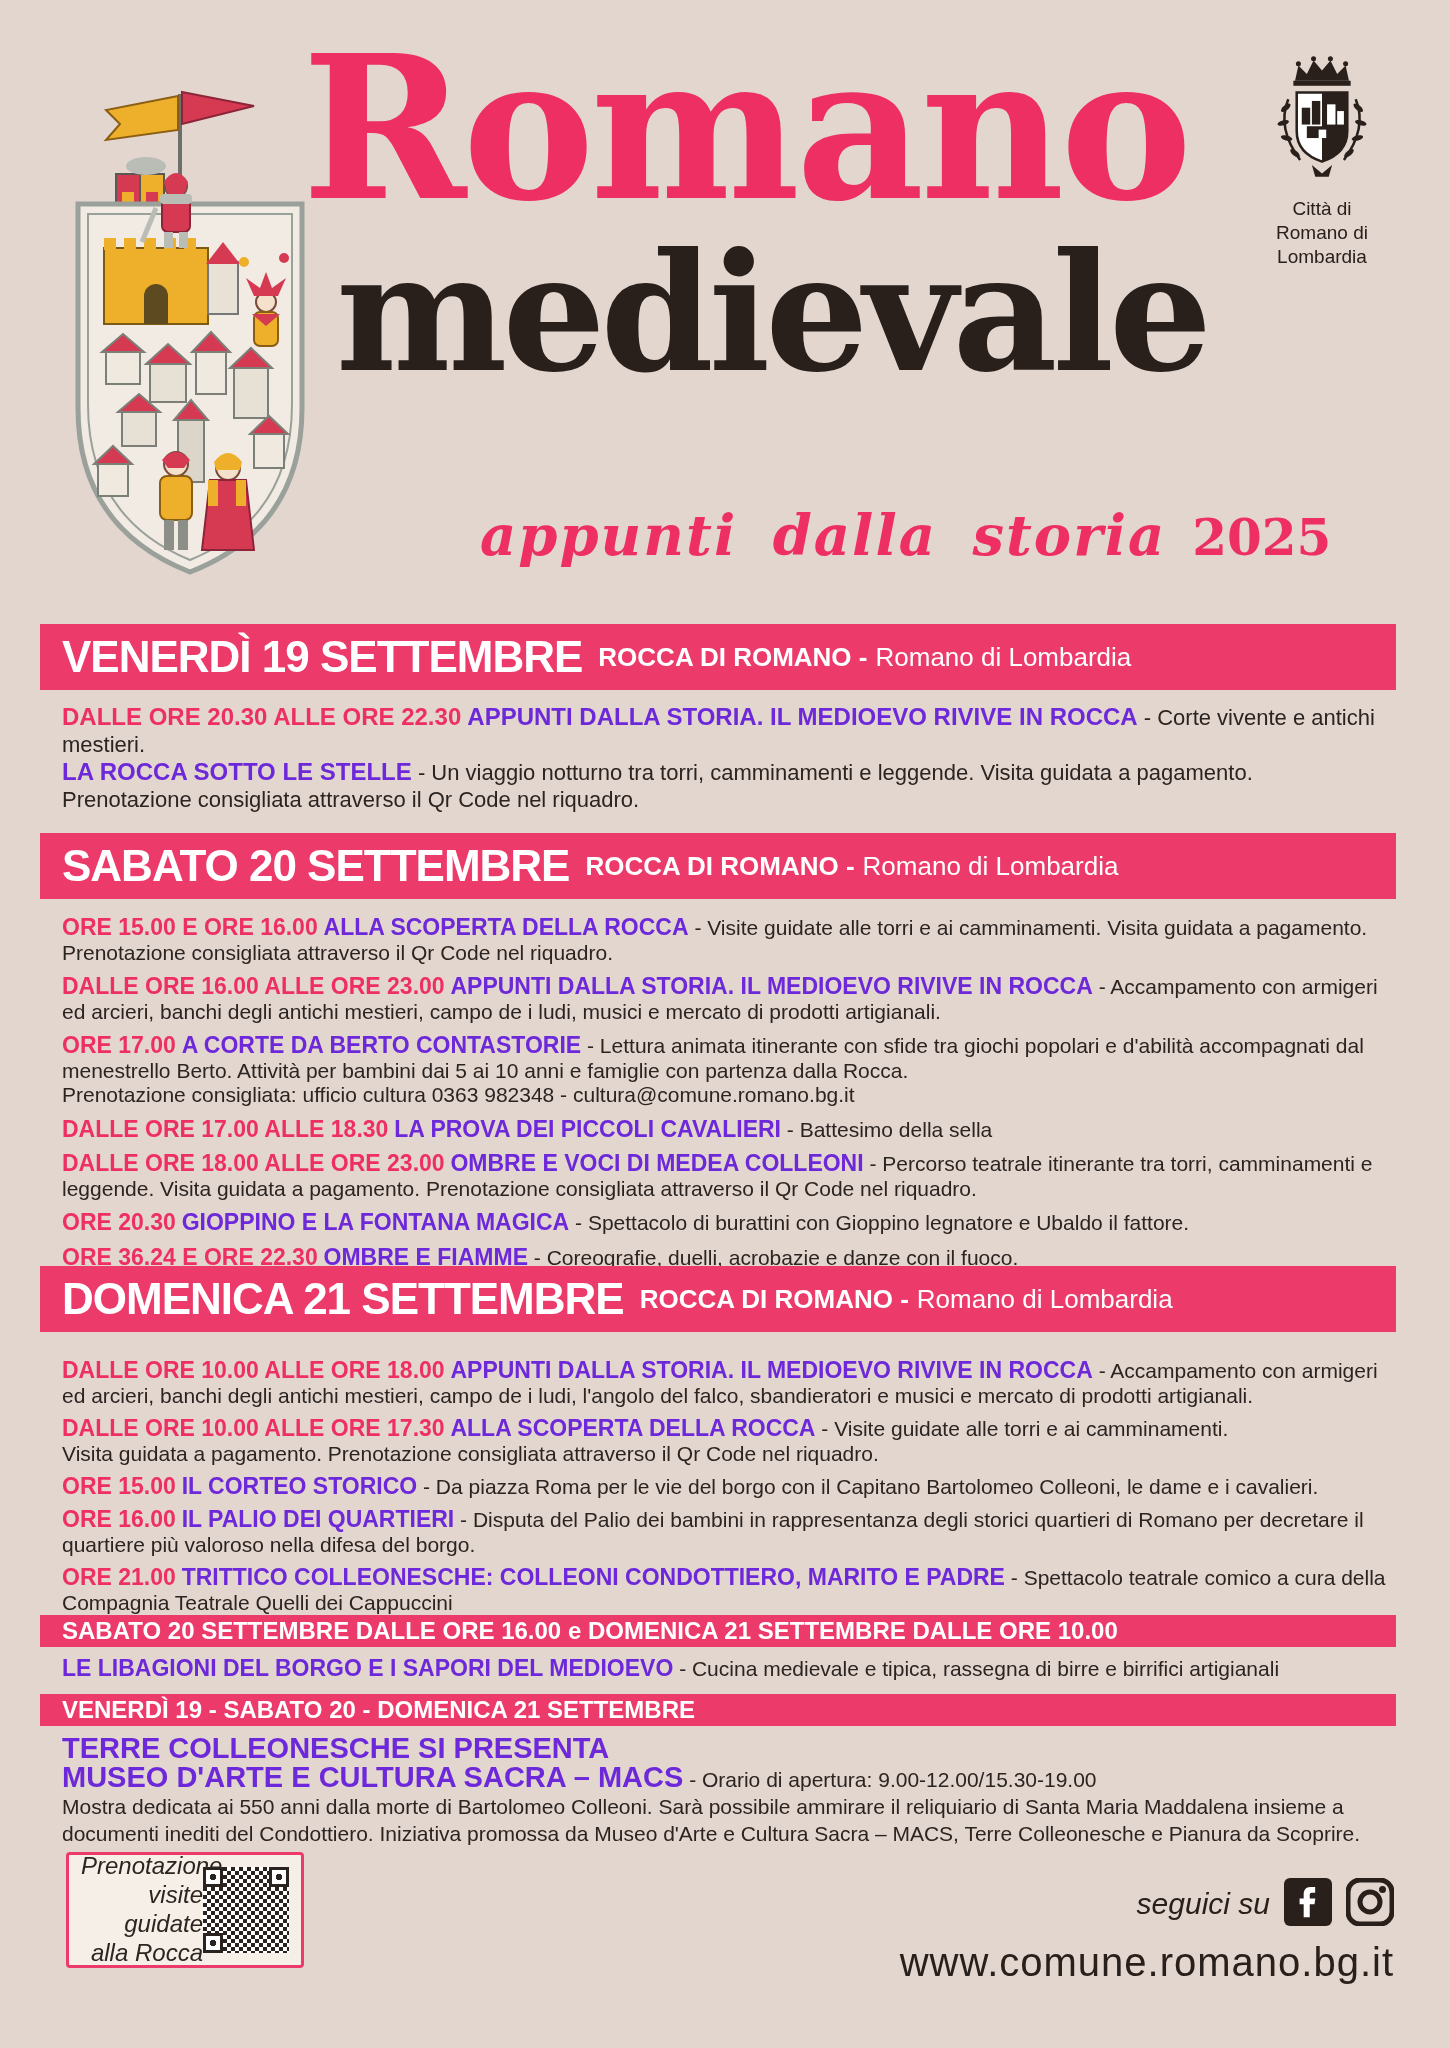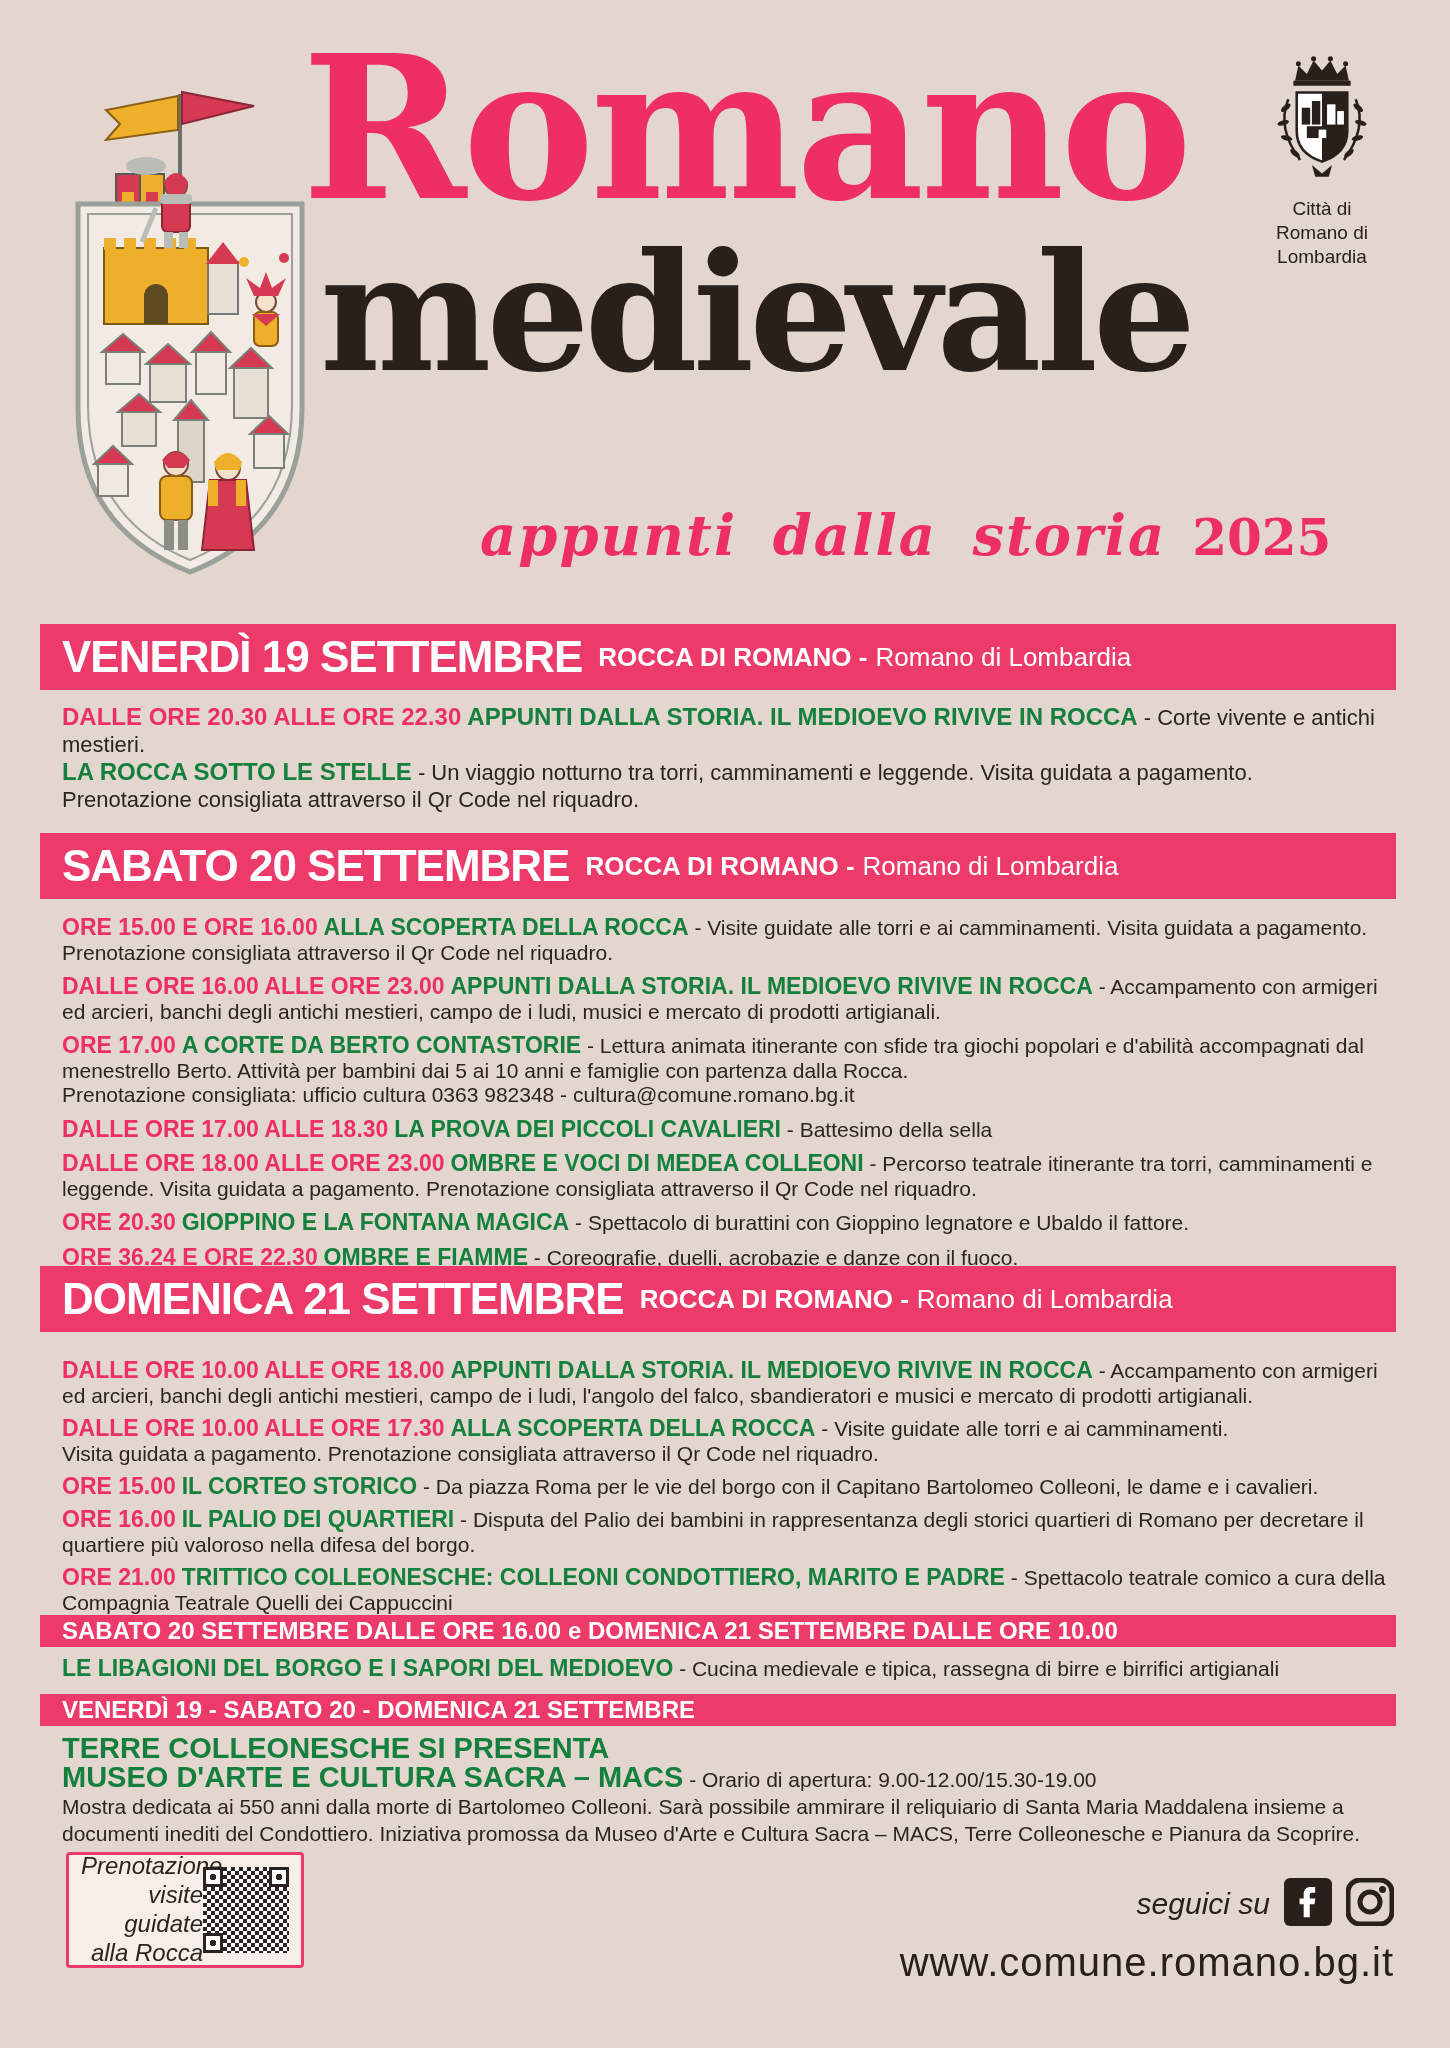--- a/index.html
+++ b/index.html
@@ -10,21 +10,21 @@
     color:#2c2421;
   }
   
   .illu{position:absolute;left:58px;top:66px;width:276px;height:534px;}
   .title-romano{
     position:absolute;left:302px;top:30px;width:800px;
     font-family:"DejaVu Serif",serif;font-weight:bold;
     font-size:198px;line-height:1;letter-spacing:-4px;color:#ee2f63;
   }
   .title-medievale{
-    position:absolute;left:320px;top:232px;width:900px;
+    position:absolute;left:336px;top:232px;width:900px;
     font-family:"DejaVu Serif",serif;font-weight:bold;
     font-size:162px;line-height:1;letter-spacing:-5px;color:#29201c;
   }
   .subtitle-row{position:absolute;left:480px;top:502px;width:740px;white-space:nowrap;}
   .subtitle{
     font-family:"DejaVu Serif",serif;font-style:italic;font-weight:bold;
     font-size:56px;color:#ee2f63;letter-spacing:2px;word-spacing:14px;
   }
   .year{
     font-family:"DejaVu Serif",serif;font-weight:bold;font-size:50px;color:#ee2f63;margin-left:26px;
@@ -41,21 +41,21 @@
   .band .day{
     font-weight:bold;font-size:44px;letter-spacing:-1px;font-stretch:condensed;white-space:nowrap;
   }
   .band .venue{font-weight:bold;font-size:26px;margin-left:16px;white-space:nowrap;}
   .band .city{font-weight:normal;font-size:26px;margin-left:8px;white-space:nowrap;}
   .band.thin .line{font-weight:bold;font-size:24px;letter-spacing:0;}
   
   .sec{position:absolute;left:62px;width:1332px;}
   .sec p{margin:0;}
   .t{color:#ee2f63;font-weight:bold;}
-  .b{color:#15803d;font-weight:bold;}
+  .b{color:#6d28d9;font-weight:bold;}
   .d{color:#2c2421;font-weight:normal;}
   .l2{display:block;}
   .note{display:block;font-weight:normal;color:#2c2421;}
   .sec-fri{top:703px;font-size:22px;line-height:27px;}
   .sec-fri .t,.sec-fri .b{font-size:24px;}
   .sec-fri p{margin-bottom:15px;}
   .sec-sat{top:915px;font-size:21px;line-height:24.5px;}
   .sec-sat .t,.sec-sat .b{font-size:23px;}
   .sec-sat p{margin-bottom:9px;}
   .sec-sun{top:1358px;font-size:21px;line-height:25px;}

